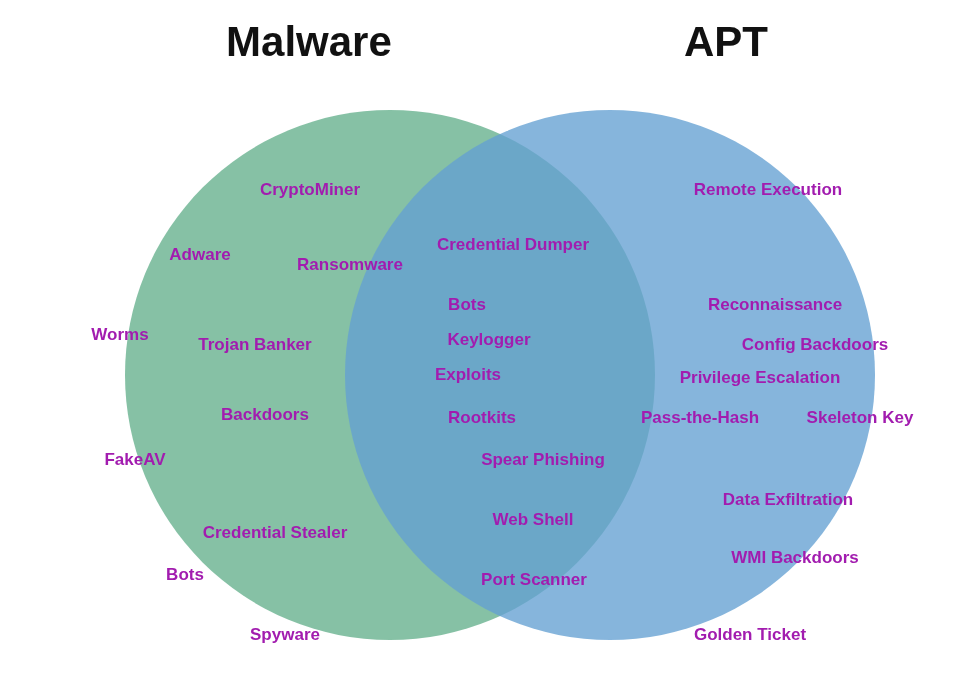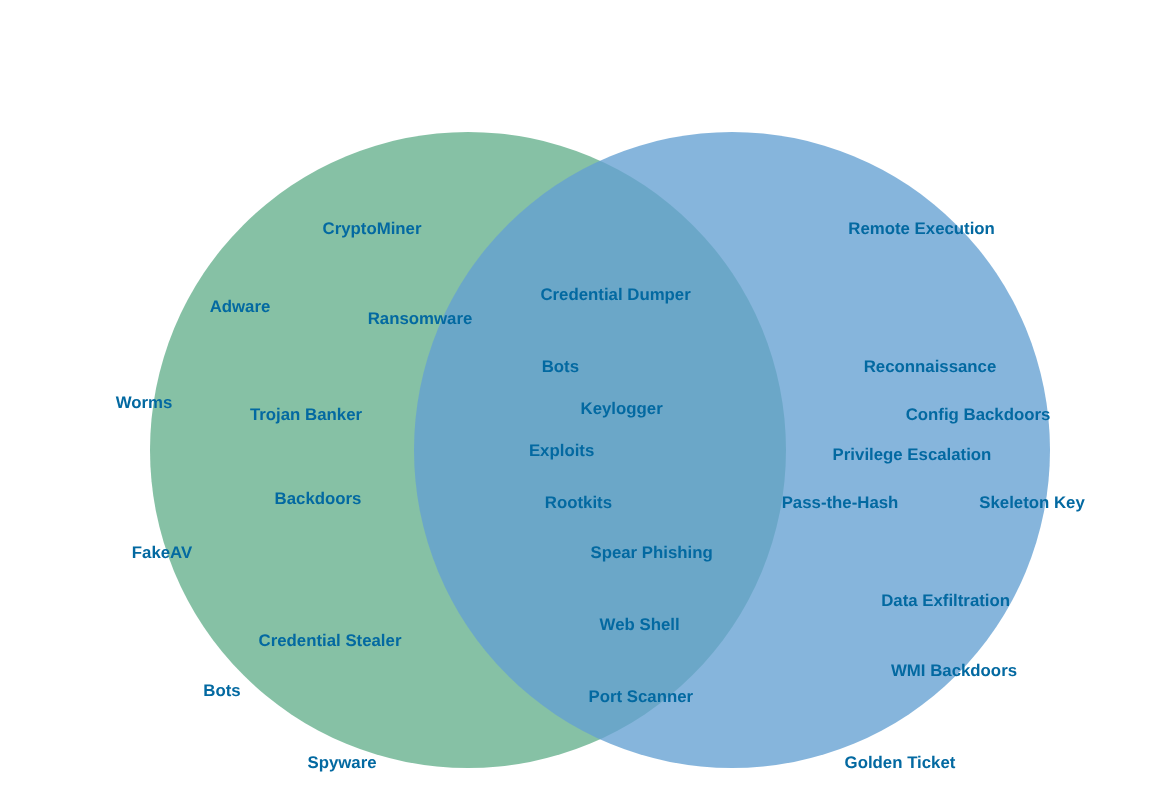--- a/index.html
+++ b/index.html
@@ -39,32 +39,36 @@
     }
 
     svg.venn-svg {
       position: absolute;
       top: 0; left: 0;
       width: 100%; height: 100%;
     }
 
     .label {
       position: absolute;
-      color: #0369a1;
-      font-size: 14px;
+      color: #a21caf;
+      font-size: 17px;
       font-weight: 800;
       white-space: nowrap;
       transform: translate(-50%, -50%);
       text-align: center;
     }
   </style>
 </head>
 <body>
 
 <div class="container">
+  <div class="titles">
+    <span class="title title-malware">Malware</span>
+    <span class="title title-apt">APT</span>
+  </div>
 
   <div class="venn-area">
     <svg class="venn-svg" viewBox="0 0 934 600" xmlns="http://www.w3.org/2000/svg">
 
       <circle cx="370" cy="315" r="265" fill="rgba(100,175,140,0.78)"></circle>
 
       <circle cx="590" cy="315" r="265" fill="rgba(100,160,210,0.78)"></circle>
     </svg>
 
     <div class="label" style="left:290px;top:130px;">CryptoMiner</div>
@@ -73,21 +77,21 @@
     <div class="label" style="left:100px;top:275px;">Worms</div>
     <div class="label" style="left:235px;top:285px;">Trojan Banker</div>
     <div class="label" style="left:245px;top:355px;">Backdoors</div>
     <div class="label" style="left:115px;top:400px;">FakeAV</div>
     <div class="label" style="left:255px;top:445px;margin-top:28px;">Credential Stealer</div>
     <div class="label" style="left:165px;top:515px;">Bots</div>
     <div class="label" style="left:265px;top:575px;">Spyware</div>
 
     <div class="label" style="left:493px;top:185px;">Credential Dumper</div>
     <div class="label" style="left:447px;top:245px;">Bots</div>
-    <div class="label" style="left:498px;top:280px;">Keylogger</div>
+    <div class="label" style="left:469px;top:280px;">Keylogger</div>
     <div class="label" style="left:448px;top:315px;">Exploits</div>
     <div class="label" style="left:462px;top:358px;">Rootkits</div>
     <div class="label" style="left:523px;top:400px;">Spear Phishing</div>
     <div class="label" style="left:513px;top:460px;">Web Shell</div>
     <div class="label" style="left:514px;top:520px;">Port Scanner</div>
 
     <div class="label" style="left:730px;top:130px;padding-left:36px;">Remote Execution</div>
     <div class="label" style="left:755px;top:245px;">Reconnaissance</div>
     <div class="label" style="left:795px;top:285px;">Config Backdoors</div>
     <div class="label" style="left:740px;top:318px;">Privilege Escalation</div>

